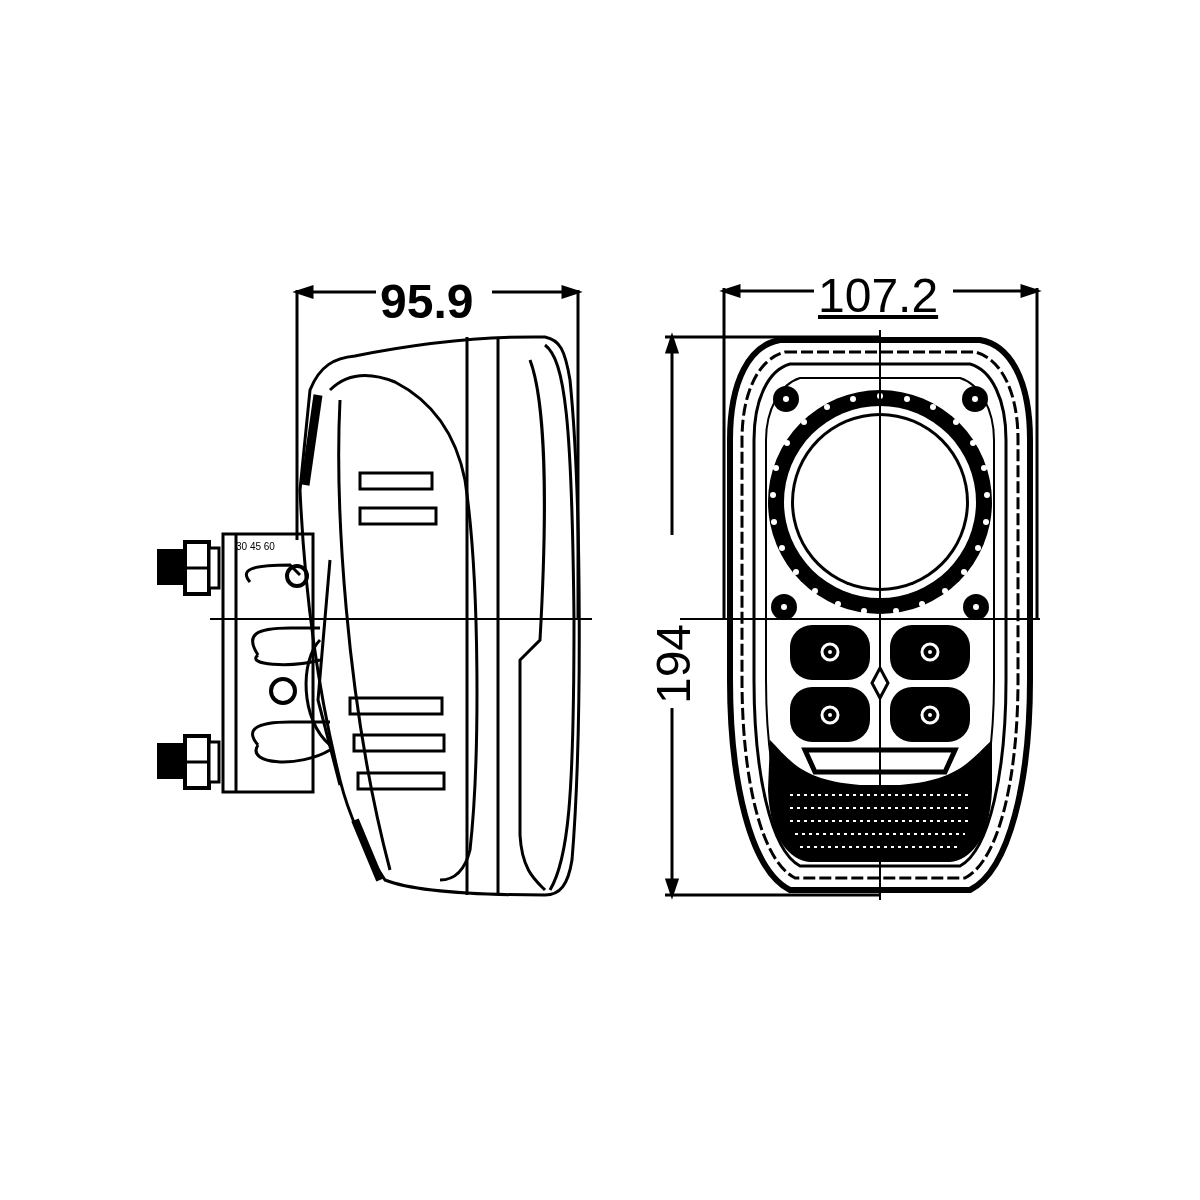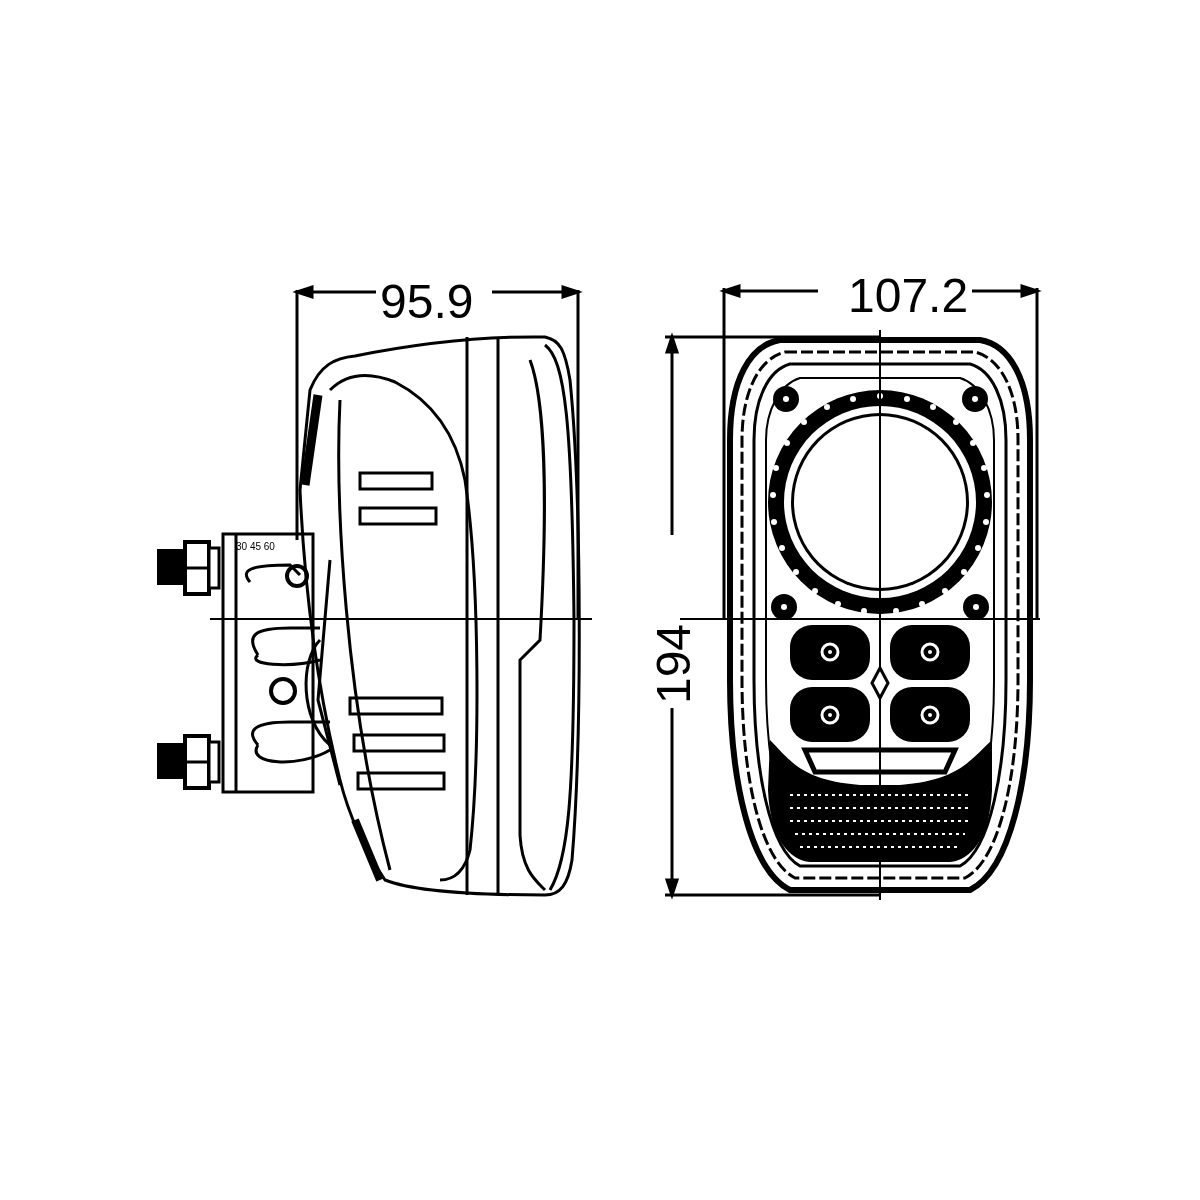--- a/index.html
+++ b/index.html
@@ -1,20 +1,20 @@
 <!DOCTYPE html>
 <html><head>
 <meta charset="utf-8">
 <style>
   html, body { margin: 0; padding: 0; background: #ffffff; }
   body { width: 1200px; height: 1200px; position: relative; overflow: hidden; font-family: "Liberation Sans", sans-serif; }
   #drawing { position: absolute; left: 0; top: 0; width: 1200px; height: 1200px; }
   .dim-label { position: absolute; font-family: "Liberation Sans", sans-serif; font-size: 48px; color: #000; background: #fff; line-height: 1; padding: 0 4px; }
-  #dim-side { left: 376px; top: 278px; }
-  #dim-front-w { left: 844px; top: 272px; }
+  #dim-side { left: 376px; top: 278px; font-weight: bold; }
+  #dim-front-w { left: 814px; top: 272px; text-decoration: underline; }
   #dim-front-h { left: 630px; top: 640px; transform: rotate(-90deg); transform-origin: center; }
   .stk { stroke: #000; fill: none; }
 </style>
 </head>
 <body>
 
 <svg id="drawing" viewBox="0 0 1200 1200" xmlns="http://www.w3.org/2000/svg">
 
   <g>
 

